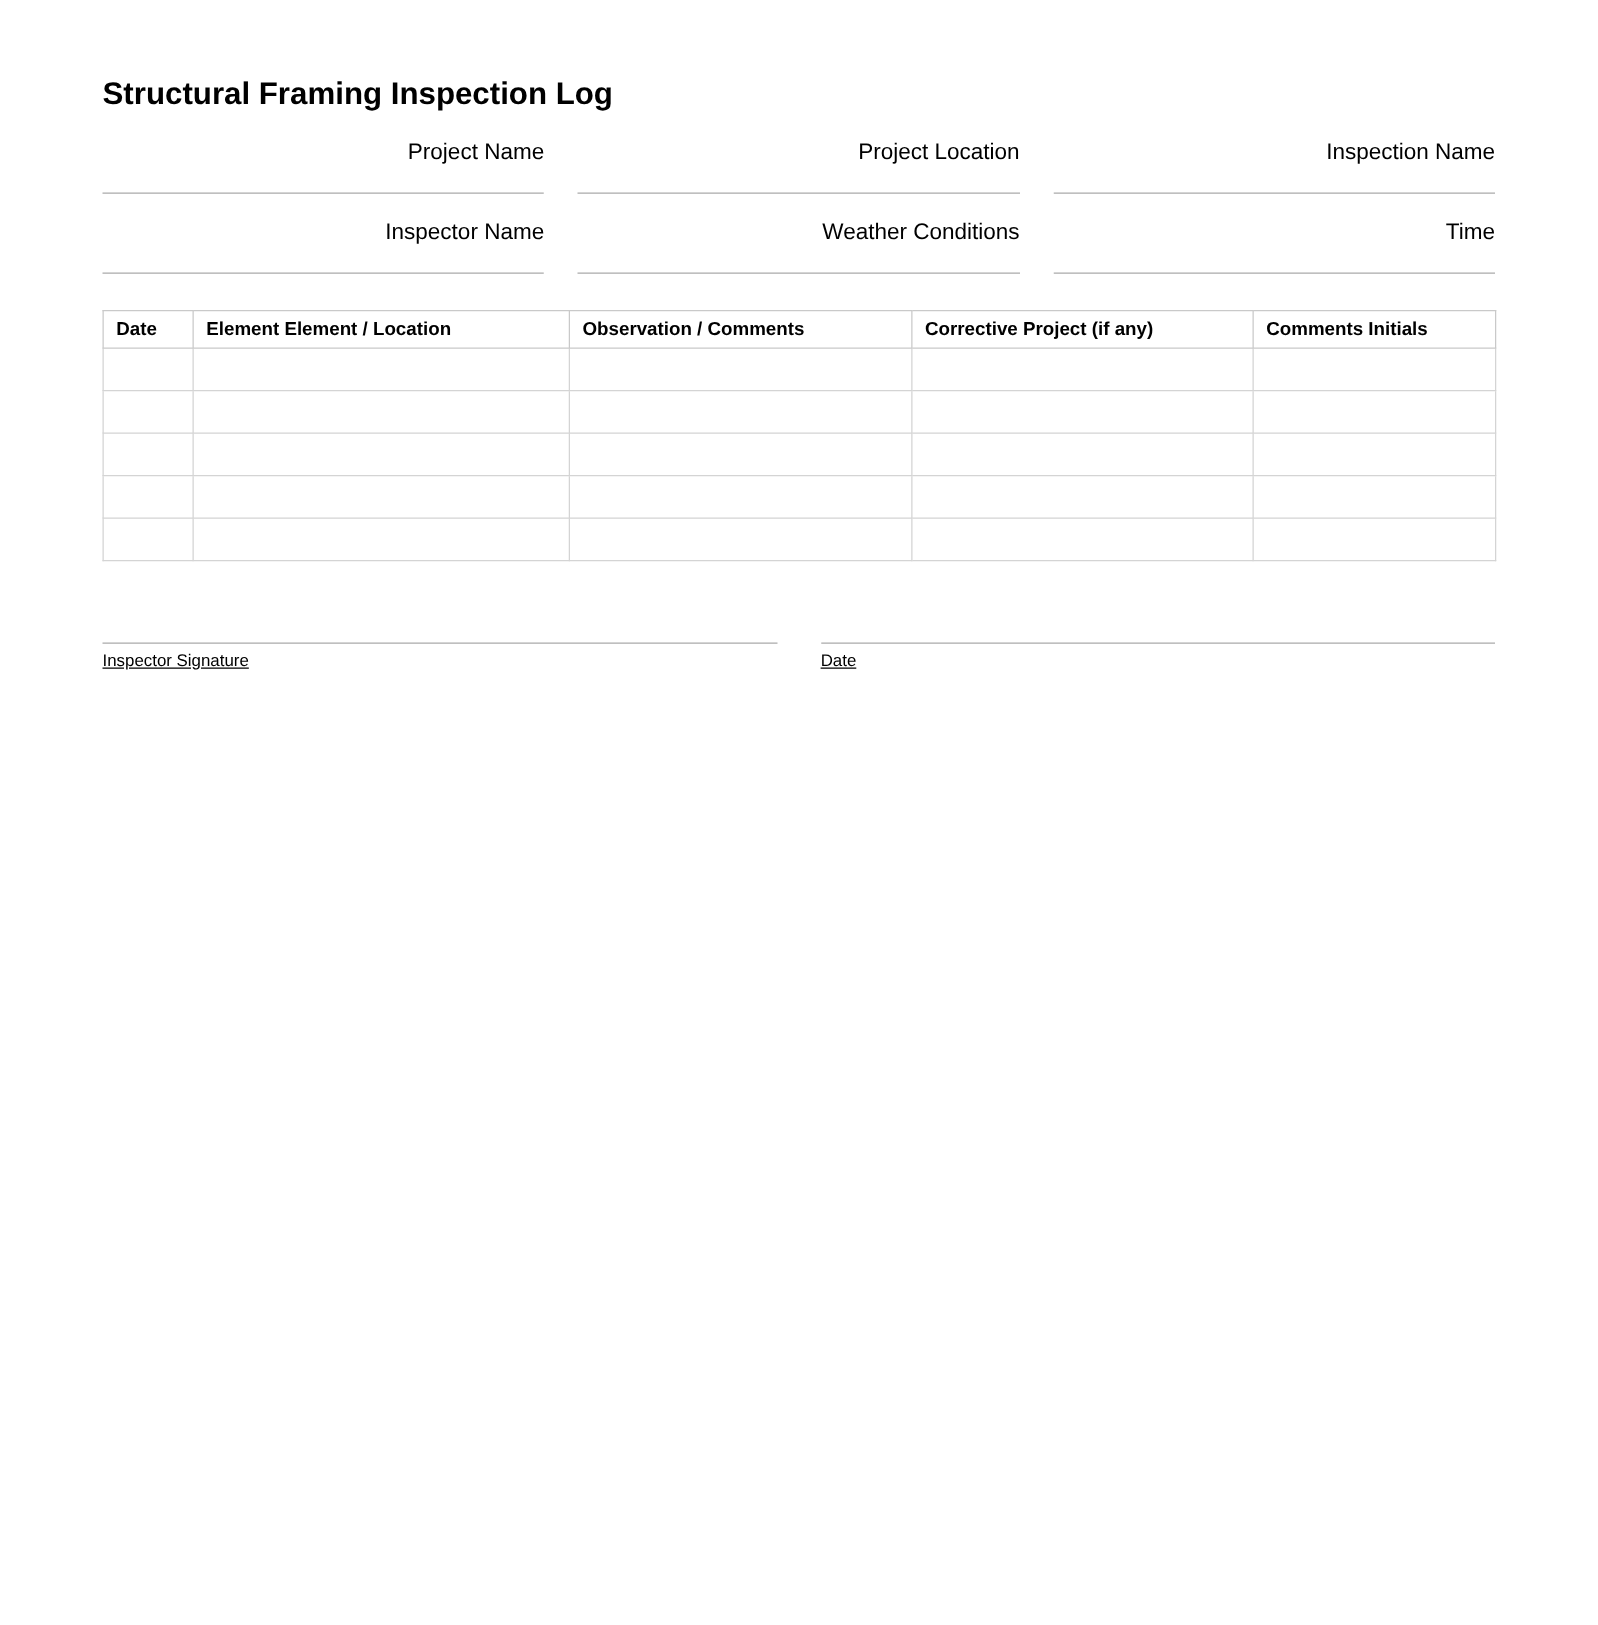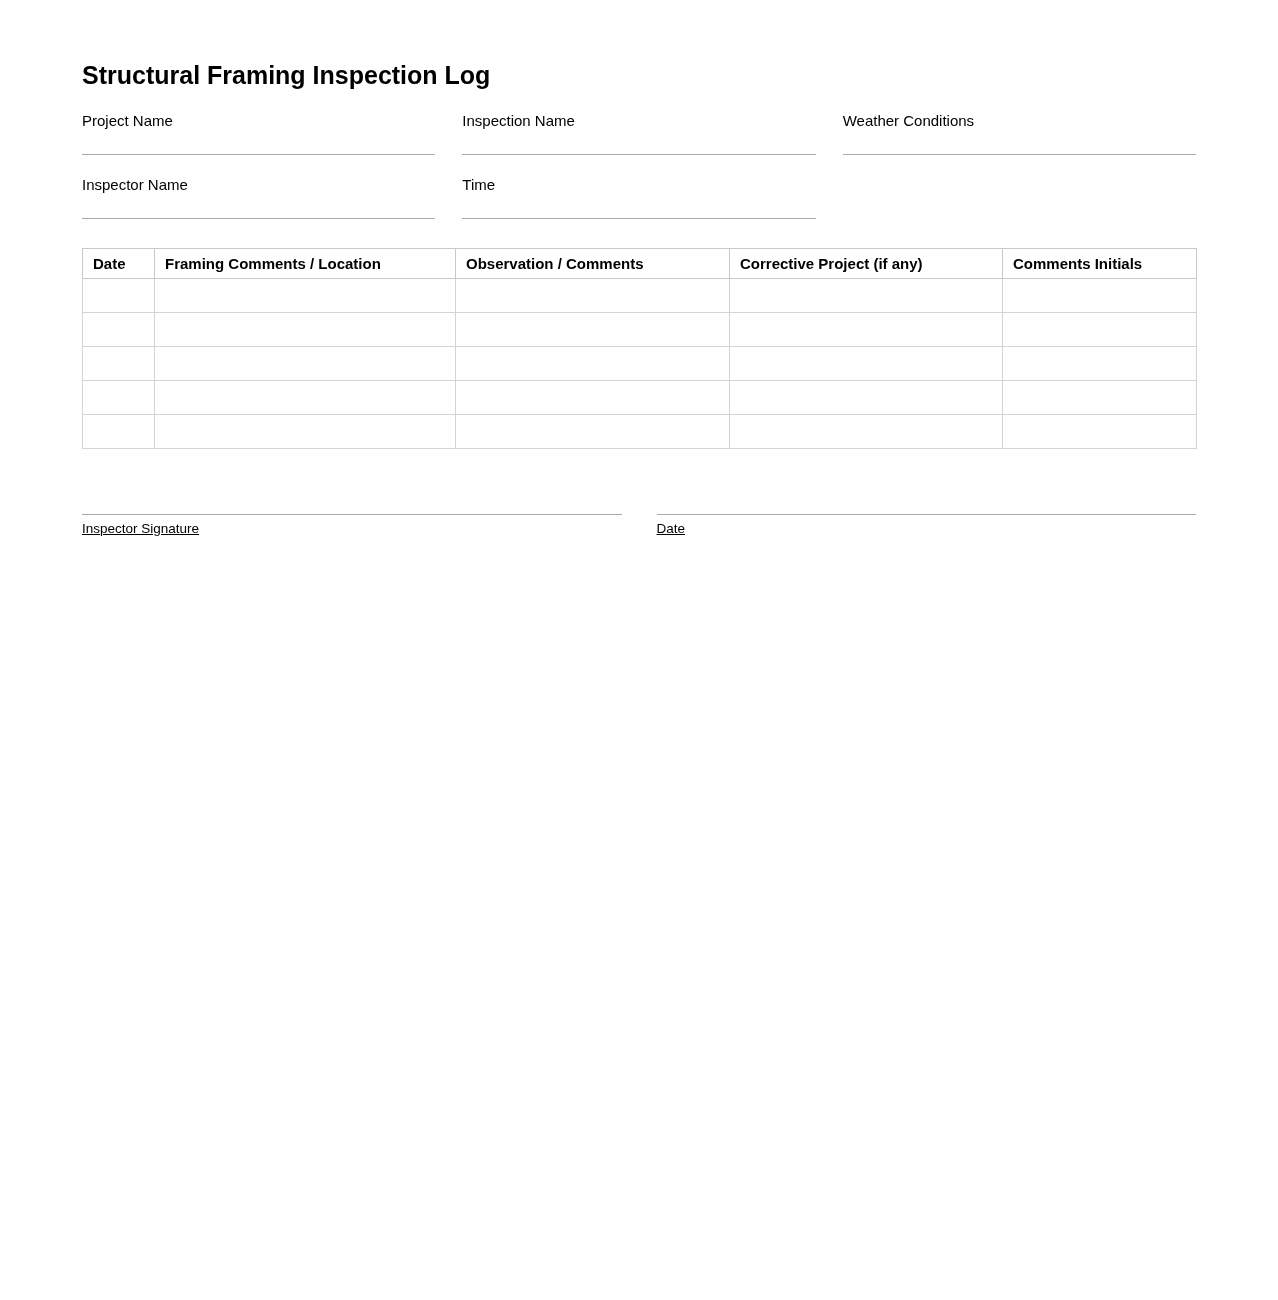--- a/index.html
+++ b/index.html
@@ -26,23 +26,24 @@
   }
   
   .fields {
     display: grid;
     grid-template-columns: 1fr 1fr 1fr;
     column-gap: 27px;
     row-gap: 21px;
     margin-bottom: 29px;
   }
   .field-label {
-    font-size: 15px;
+    font-size: 18px;
     line-height: 18px;
     height: 18px;
+    text-align: right;
   }
   .field-line {
     margin-top: 24px;
     border-bottom: 1px solid #aaaaaa;
     height: 0;
   }
   
   table.log {
     width: 1114px;
     border-collapse: collapse;
@@ -86,49 +87,53 @@
 <div class="page">
 
   <h1 class="title">Structural Framing Inspection Log</h1>
 
   <div class="fields">
     <div class="field">
       <div class="field-label">Project Name</div>
       <div class="field-line"></div>
     </div>
     <div class="field">
+      <div class="field-label">Project Location</div>
+      <div class="field-line"></div>
+    </div>
+    <div class="field">
       <div class="field-label">Inspection Name</div>
       <div class="field-line"></div>
     </div>
     <div class="field">
-      <div class="field-label">Weather Conditions</div>
+      <div class="field-label">Inspector Name</div>
       <div class="field-line"></div>
     </div>
     <div class="field">
-      <div class="field-label">Inspector Name</div>
+      <div class="field-label">Weather Conditions</div>
       <div class="field-line"></div>
     </div>
     <div class="field">
       <div class="field-label">Time</div>
       <div class="field-line"></div>
     </div>
   </div>
 
   <table class="log">
     <colgroup>
       <col style="width:72px">
       <col style="width:301px">
       <col style="width:274px">
       <col style="width:273px">
       <col style="width:194px">
     </colgroup>
     <thead>
       <tr>
         <th>Date</th>
-        <th>Framing Comments / Location</th>
+        <th>Element Element / Location</th>
         <th>Observation / Comments</th>
         <th>Corrective Project (if any)</th>
         <th>Comments Initials</th>
       </tr>
     </thead>
     <tbody>
         <tr>
           <td></td>
           <td></td>
           <td></td>

